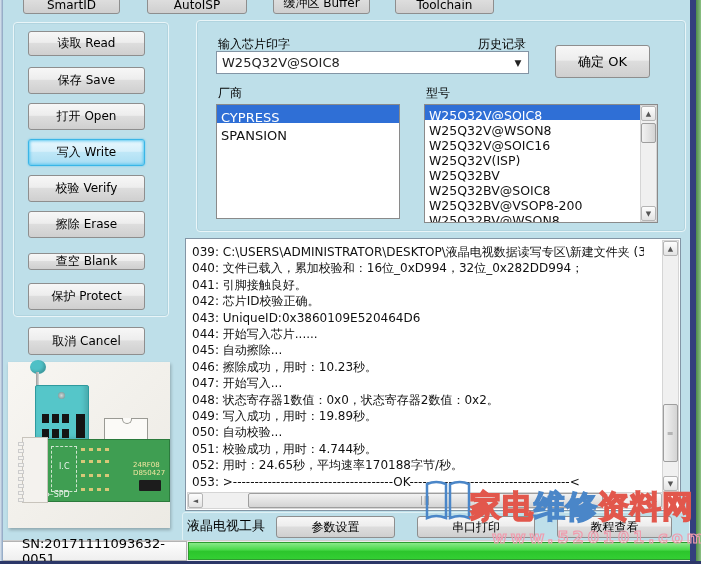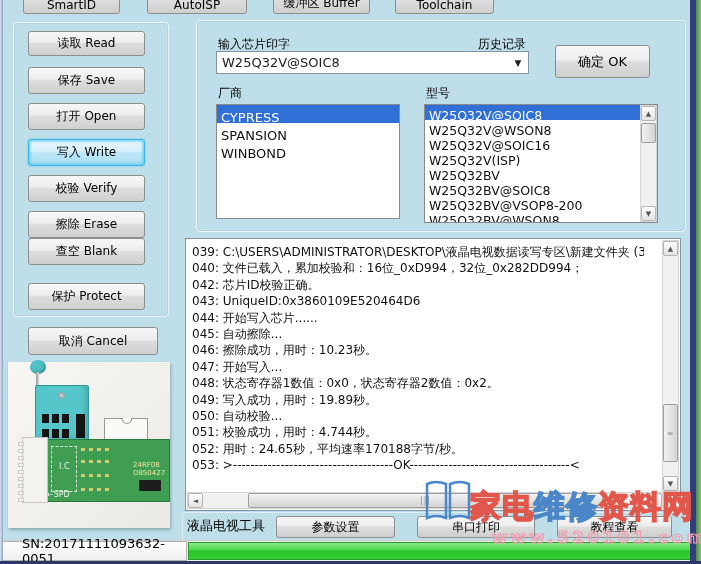--- a/index.html
+++ b/index.html
@@ -99,42 +99,41 @@
   <button class="btn btn-top" style="left:273px;width:97px;">缓冲区 Buffer</button>
   <button class="btn btn-top" style="left:395px;width:99px;">工具链面板 Toolchain</button>
 
   <div class="groupbox" style="left:13px;top:22px;width:156px;height:295px;"></div>
   <button class="btn" style="left:28px;top:31px;width:117px;height:25px;">读取 Read</button>
   <button class="btn" style="left:28px;top:67px;width:117px;height:27px;">保存 Save</button>
   <button class="btn" style="left:28px;top:103px;width:117px;height:27px;">打开 Open</button>
   <button class="btn btn-active" style="left:28px;top:139px;width:117px;height:27px;">写入 Write</button>
   <button class="btn" style="left:28px;top:175px;width:117px;height:27px;">校验 Verify</button>
   <button class="btn" style="left:28px;top:211px;width:117px;height:27px;">擦除 Erase</button>
-  <button class="btn" style="left:28px;top:238px;width:117px;height:27px;">查空 Blank</button>
+  <button class="btn" style="left:28px;top:253px;width:117px;height:17px;">查空 Blank</button>
   <button class="btn" style="left:28px;top:283px;width:117px;height:27px;">保护 Protect</button>
-  <button class="btn" style="left:28px;top:327px;width:130px;height:28px;">取消 Cancel</button>
+  <button class="btn" style="left:28px;top:327px;width:117px;height:28px;">取消 Cancel</button>
 
   <div class="groupbox" style="left:196px;top:20px;width:490px;height:212px;"></div>
   <div class="lbl" style="left:218px;top:36px;">输入芯片印字</div>
   <div class="lbl" style="left:478px;top:36px;">历史记录</div>
 
   <div class="combo">
     <div class="val">W25Q32V@SOIC8</div>
     <div class="arrow">▼</div>
   </div>
 
   <button class="btn" style="left:555px;top:45px;width:95px;height:33px;font-size:13px;">确定 OK</button>
 
   <div class="lbl" style="left:218px;top:85px;">厂商</div>
   <div class="lbl" style="left:426px;top:85px;">型号</div>
 
   <div class="listbox list-mfr" style="left:216px;top:104px;width:184px;height:115px;">
     <div class="row sel">CYPRESS</div>
     <div class="row">SPANSION</div>
-    <div class="row">WINBOND</div>
   </div>
 
   <div class="listbox list-models" style="left:424px;top:104px;width:234px;height:119px;">
     <div style="margin-right:17px;">
       <div class="row sel">W25Q32V@SOIC8</div>
       <div class="row">W25Q32V@WSON8</div>
       <div class="row">W25Q32V@SOIC16</div>
       <div class="row">W25Q32V(ISP)</div>
       <div class="row">W25Q32BV</div>
       <div class="row">W25Q32BV@SOIC8</div>
@@ -145,20 +144,21 @@
       <div class="sb-btn" style="left:0;top:0;">▲</div>
       <div class="sb-thumb" style="left:0;top:17px;width:15px;height:20px;"></div>
       <div class="sb-btn" style="left:0;bottom:0;">▼</div>
     </div>
   </div>
 
   <div class="logbox">
     <div class="loglines">
       <div>039: C:\USERS\ADMINISTRATOR\DESKTOP\液晶电视数据读写专区\新建文件夹 (3)\ME</div>
       <div>040: 文件已载入，累加校验和：16位_0xD994，32位_0x282DD994；</div>
+      <div>041: 引脚接触良好。</div>
       <div>042: 芯片ID校验正确。</div>
       <div>043: UniqueID:0x3860109E520464D6</div>
       <div>044: 开始写入芯片......</div>
       <div>045: 自动擦除...</div>
       <div>046: 擦除成功，用时：10.23秒。</div>
       <div>047: 开始写入...</div>
       <div>048: 状态寄存器1数值：0x0，状态寄存器2数值：0x2。</div>
       <div>049: 写入成功，用时：19.89秒。</div>
       <div>050: 自动校验...</div>
       <div>051: 校验成功，用时：4.744秒。</div>

